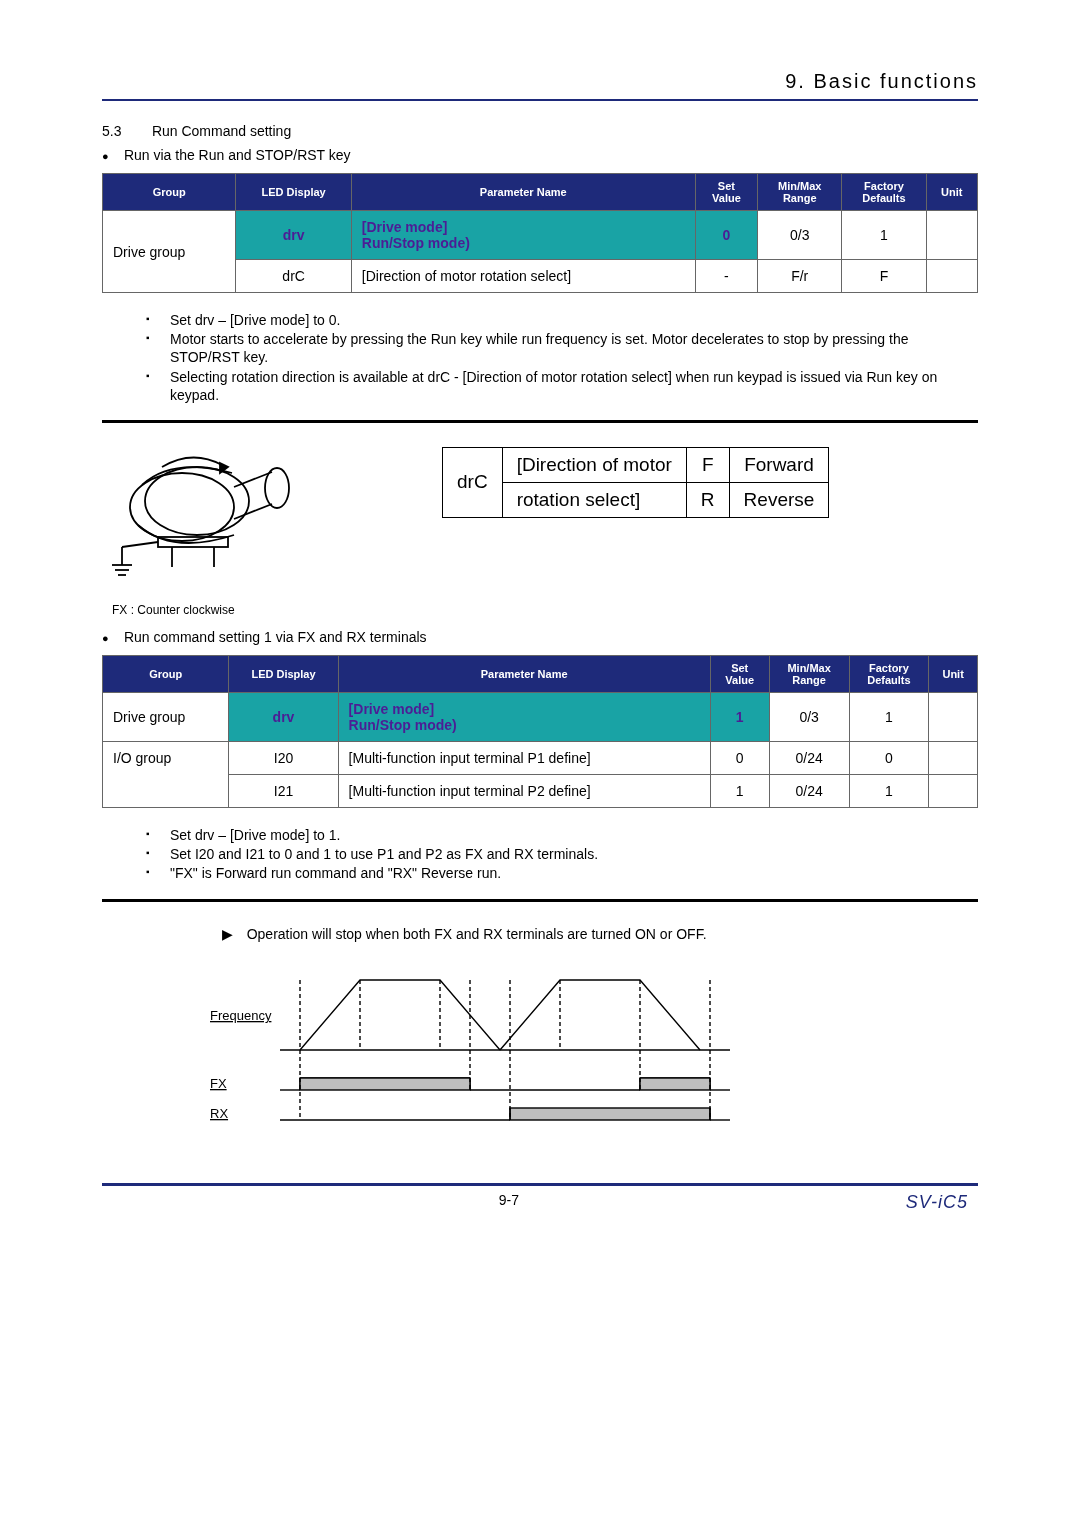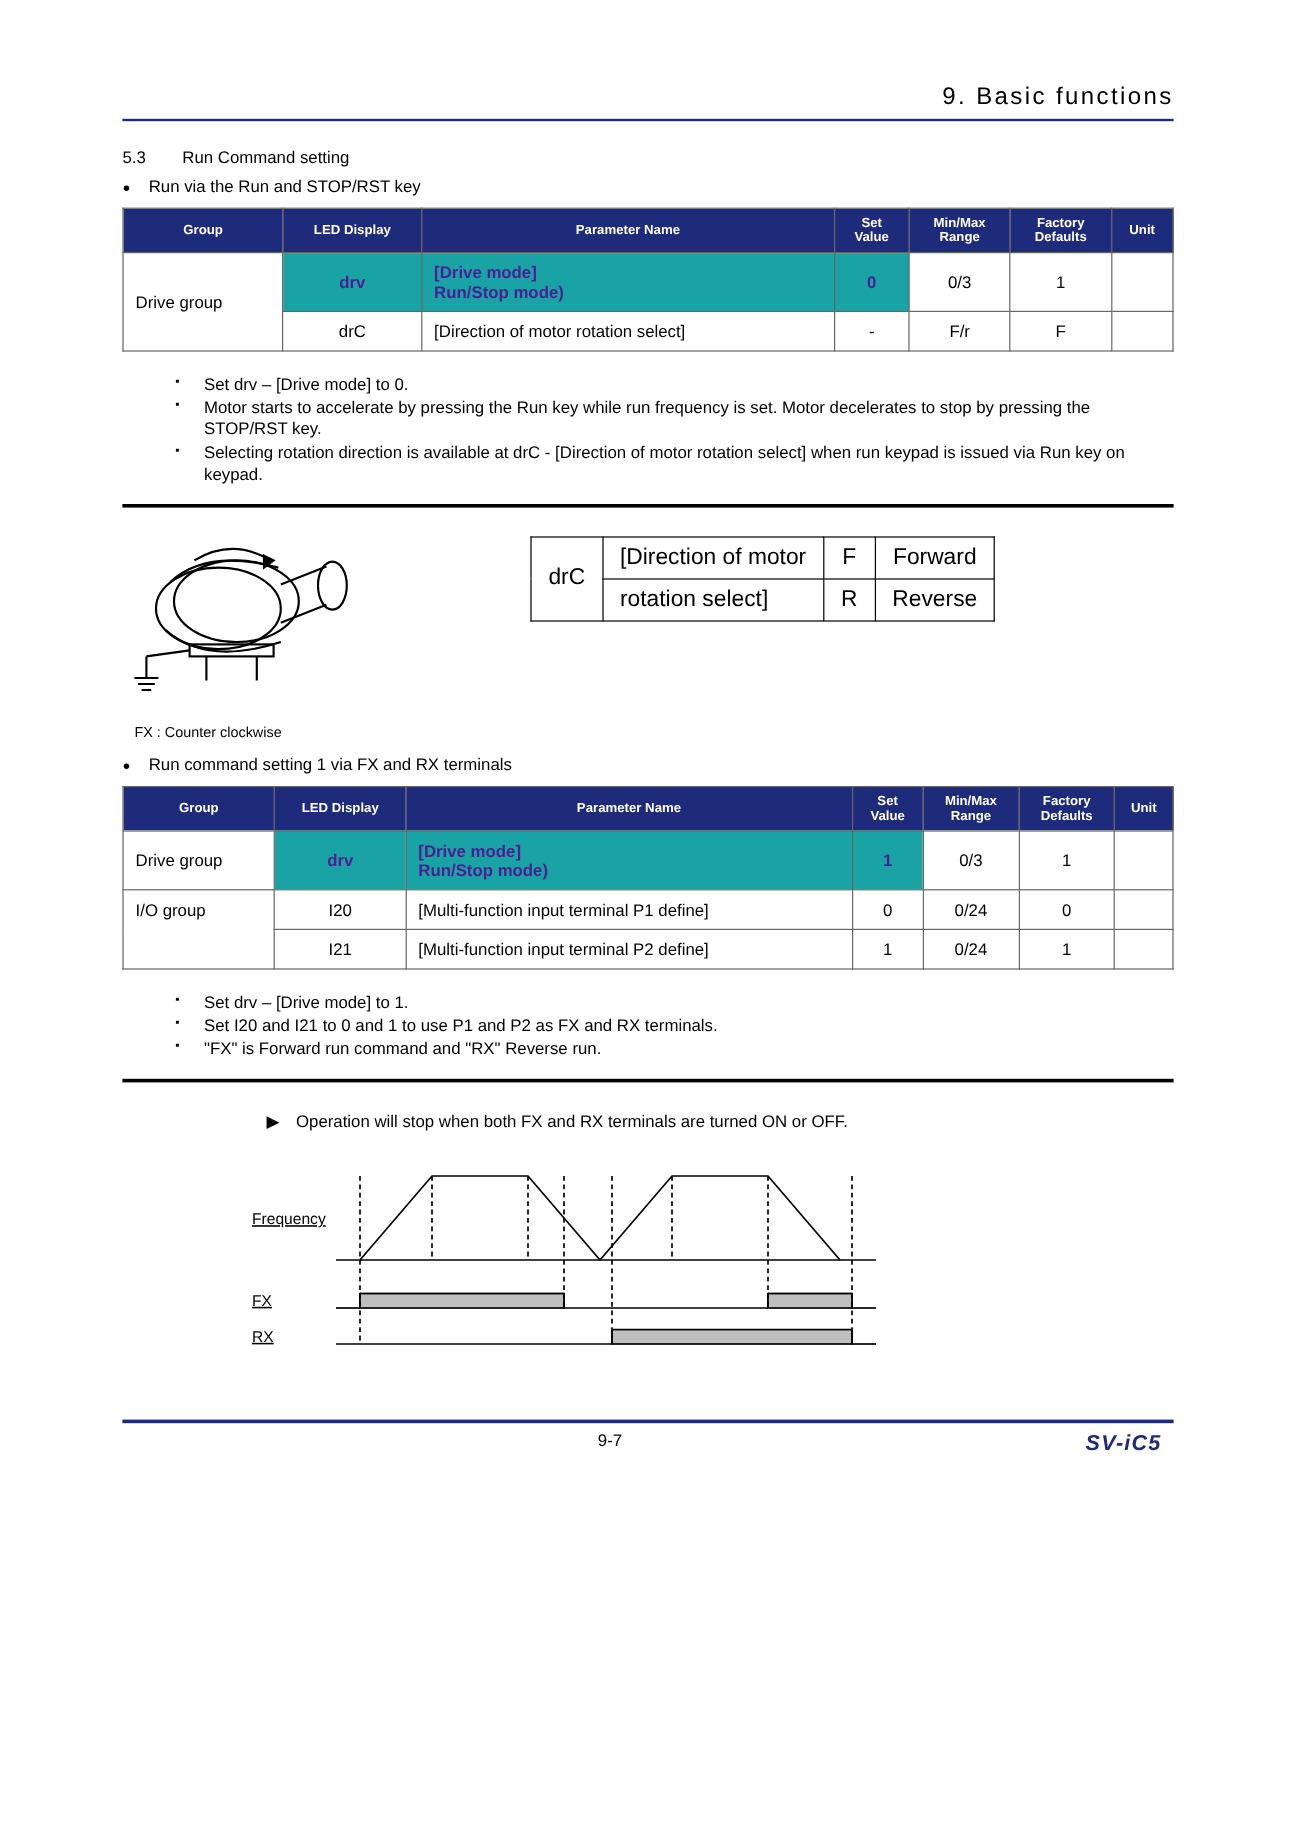--- a/index.html
+++ b/index.html
@@ -78,21 +78,21 @@
   .motor-svg-box { width: 260px; }
   .motor-caption { font-size: 12px; margin: 13px 0 0 10px; }
   .drc-table { border-collapse: collapse; margin-left: 60px; margin-top: 10px; }
   .drc-table td { border: 1px solid #000; padding: 6px 14px; font-size: 19px; text-align: left; }
   .drc-table td.center { text-align: center; }
   .note-row { margin: 24px 0 18px 120px; }
   .timing-box { width: 560px; margin-left: 108px; }
   .timing-labels { font-size: 13px; }
   .footer-hr { border: none; border-top: 3px solid #1e2a7a; margin: 30px 0 6px 0; }
   .footer { display: flex; justify-content: space-between; font-size: 14px; padding: 0 10px; }
-  .footer-right { font-style: italic; font-weight: bold; color: #1e2a7a; font-size: 18px; letter-spacing: 1px; }
+  .footer-right { font-style: italic; font-weight: normal; color: #1e2a7a; font-size: 18px; letter-spacing: 1px; }
 </style>
 </head>
 <body>
 
 <div class="page">
   <div class="header-title">9. Basic functions</div>
 
   <div style="margin-bottom:6px;">
     <span class="sec-num">5.3</span>
     <span class="sec-title">Run Command setting</span>

